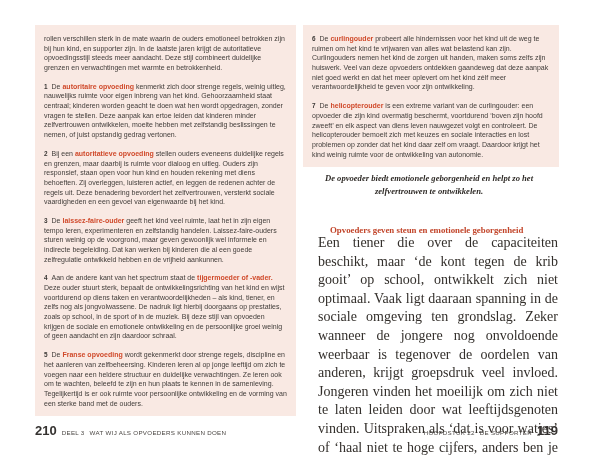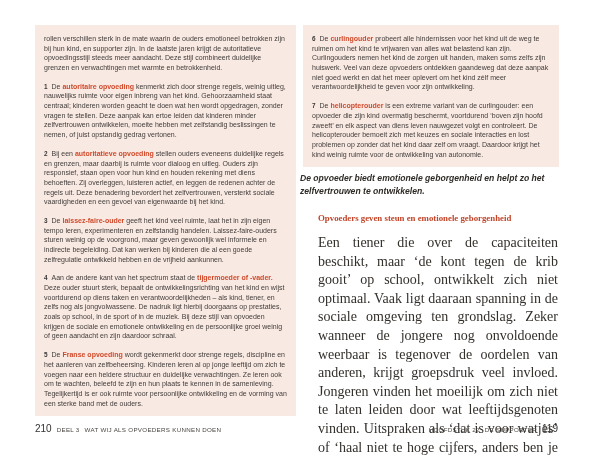--- a/index.html
+++ b/index.html
@@ -16,40 +16,40 @@
   #right-panel{left:303px;top:25px;width:256px;min-height:135px;}
   .sans-par{
     font-size:7px;line-height:1.38;margin:0 0 9px 0;text-align:left;
     color:#403c39;
   }
   .sans-par:last-child{margin-bottom:0;}
   .item-num{font-weight:bold;font-size:6.4px;margin-right:4px;color:#3a3734;}
   .term{color:#d04a2b;font-weight:bold;}
   .quote{
     position:absolute;left:300px;top:172px;width:258px;
-    font-family:Liberation Sans, sans-serif;font-style:italic;font-weight:bold;
-    font-size:8.6px;line-height:1.5;text-align:left;color:#2f2b27;
+    font-family:Liberation Serif, serif;font-style:italic;font-weight:bold;
+    font-size:8.6px;line-height:1.5;text-align:center;color:#2f2b27;
   }
   .section-heading{
     position:absolute;left:318px;top:213px;width:240px;
     font-family:"Liberation Serif",serif;font-weight:bold;
     font-size:8.8px;color:#c2452a;
   }
   .serif-body{
     position:absolute;left:318px;top:234px;width:240px;
     font-family:Liberation Serif, serif;font-size:14px;line-height:1.33;
     text-align:justify;color:#332f2b;
   }
   .footer{
     position:absolute;top:423px;font-size:6.2px;letter-spacing:0.3px;
     color:#4a4643;white-space:nowrap;
   }
   #footer-left{left:35px;}
   #footer-right{right:42px;text-align:right;}
-  .page-num{font-weight:normal;font-size:10px;letter-spacing:0;color:#353230;}
+  .page-num{font-weight:bold;font-size:13px;letter-spacing:0;color:#353230;}
   .footer-sep{display:inline-block;width:5px;}
 </style>
 </head>
 <body>
 
 <div class="panel" id="left-panel">
   <p class="sans-par">rollen verschillen sterk in de mate waarin de ouders emotioneel betrokken zijn bij hun kind, en supporter zijn. In de laatste jaren krijgt de autoritatieve opvoedingsstijl steeds meer aandacht. Deze stijl combineert duidelijke grenzen en verwachtingen met warmte en betrokkenheid.</p>
 
   <p class="sans-par"><span class="item-num">1</span><span>De </span><span class="term">autoritaire opvoeding</span><span> kenmerkt zich door strenge regels, weinig uitleg, nauwelijks ruimte voor eigen inbreng van het kind. Gehoorzaamheid staat centraal; kinderen worden geacht te doen wat hen wordt opgedragen, zonder vragen te stellen. Deze aanpak kan ertoe leiden dat kinderen minder zelfvertrouwen ontwikkelen, moeite hebben met zelfstandig beslissingen te nemen, of juist opstandig gedrag vertonen.</span></p>
 
@@ -65,17 +65,17 @@
 <div class="footer" id="footer-left"><span class="page-num">210</span><span class="footer-sep"></span><span>DEEL 3</span><span class="footer-sep"></span><span>WAT WIJ ALS OPVOEDERS KUNNEN DOEN</span></div>
 
 <div class="panel" id="right-panel">
   <p class="sans-par"><span class="item-num">6</span><span>De </span><span class="term">curlingouder</span><span> probeert alle hindernissen voor het kind uit de weg te ruimen om het kind te vrijwaren van alles wat belastend kan zijn. Curlingouders nemen het kind de zorgen uit handen, maken soms zelfs zijn huiswerk. Veel van deze opvoeders ontdekken gaandeweg dat deze aanpak niet goed werkt en dat het meer oplevert om het kind zélf meer verantwoordelijkheid te geven voor zijn ontwikkeling.</span></p>
 
   <p class="sans-par"><span class="item-num">7</span><span>De </span><span class="term">helicopterouder</span><span> is een extreme variant van de curlingouder: een opvoeder die zijn kind overmatig beschermt, voortdurend ‘boven zijn hoofd zweeft’ en elk aspect van diens leven nauwgezet volgt en controleert. De helicopterouder bemoeit zich met keuzes en sociale interacties en lost problemen op zonder dat het kind daar zelf om vraagt. Daardoor krijgt het kind weinig ruimte voor de ontwikkeling van autonomie.</span></p>
 </div>
 
 <div class="quote">De opvoeder biedt emotionele geborgenheid en helpt zo het zelfvertrouwen te ontwikkelen.</div>
 
-<h2 class="section-heading" style="margin:0;">Opvoeders geven steun en emotionele geborgenheid</h2>
+<h2 class="section-heading" style="margin:12px;">Opvoeders geven steun en emotionele geborgenheid</h2>
 
 <p class="serif-body" style="margin:0;">Een tiener die over de capaciteiten beschikt, maar ‘de kont tegen de krib gooit’ op school, ontwikkelt zich niet optimaal. Vaak ligt daaraan spanning in de sociale omgeving ten grondslag. Zeker wanneer de jongere nog onvoldoende weerbaar is tegenover de oordelen van anderen, krijgt groepsdruk veel invloed. Jongeren vinden het moeilijk om zich niet te laten leiden door wat leeftijdsgenoten vinden. Uitspraken als ‘dat is voor watjes’ of ‘haal niet te hoge cijfers, anders ben je een nerd’ kunnen diep doorwerken in het zelfbeeld en de keuzes van de tiener. Juist daarom is ouderlijke steun onmisbaar. Jongeren hebben een veilige thuisbasis nodig – een plek waar ze zich gezien en begrepen voelen. Als een tiener voortdurend moet balanceren tussen de verwachtingen van ouders, leraren en vrienden, kan dat mentaal uitputtend zijn. Sommige jongeren die onvoldoende mentale en emotionele steun ervaren, kunnen faalangst ontwikkelen: ze worden bang om fouten te maken, te mislukken, een onvoldoende te halen of niet te voldoen – en blokkeren daardoor. Anderen haken juist af en gaan onderpresteren, uit angst om zich kwetsbaar te tonen.</p>
 
 <div class="footer" id="footer-right"><span>HOOFDSTUK 22</span><span class="footer-sep"></span><span>DE SUPPORTER</span><span class="footer-sep"></span><span class="page-num">119</span></div>
 
 </body></html>

